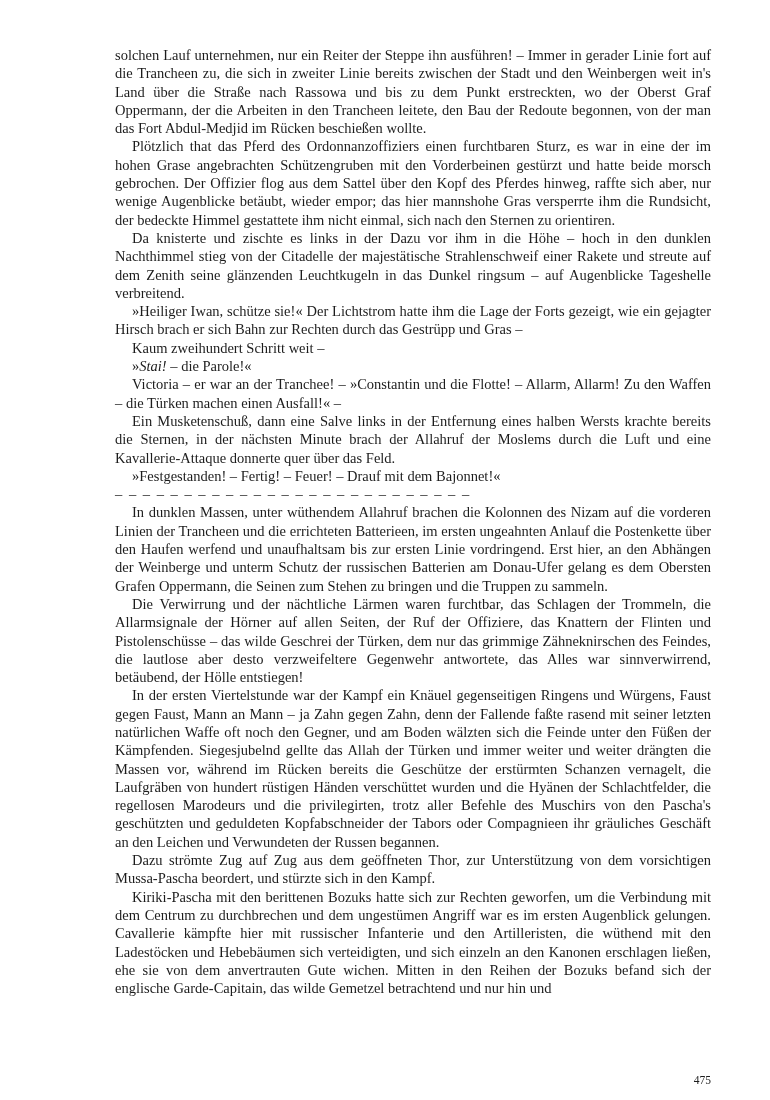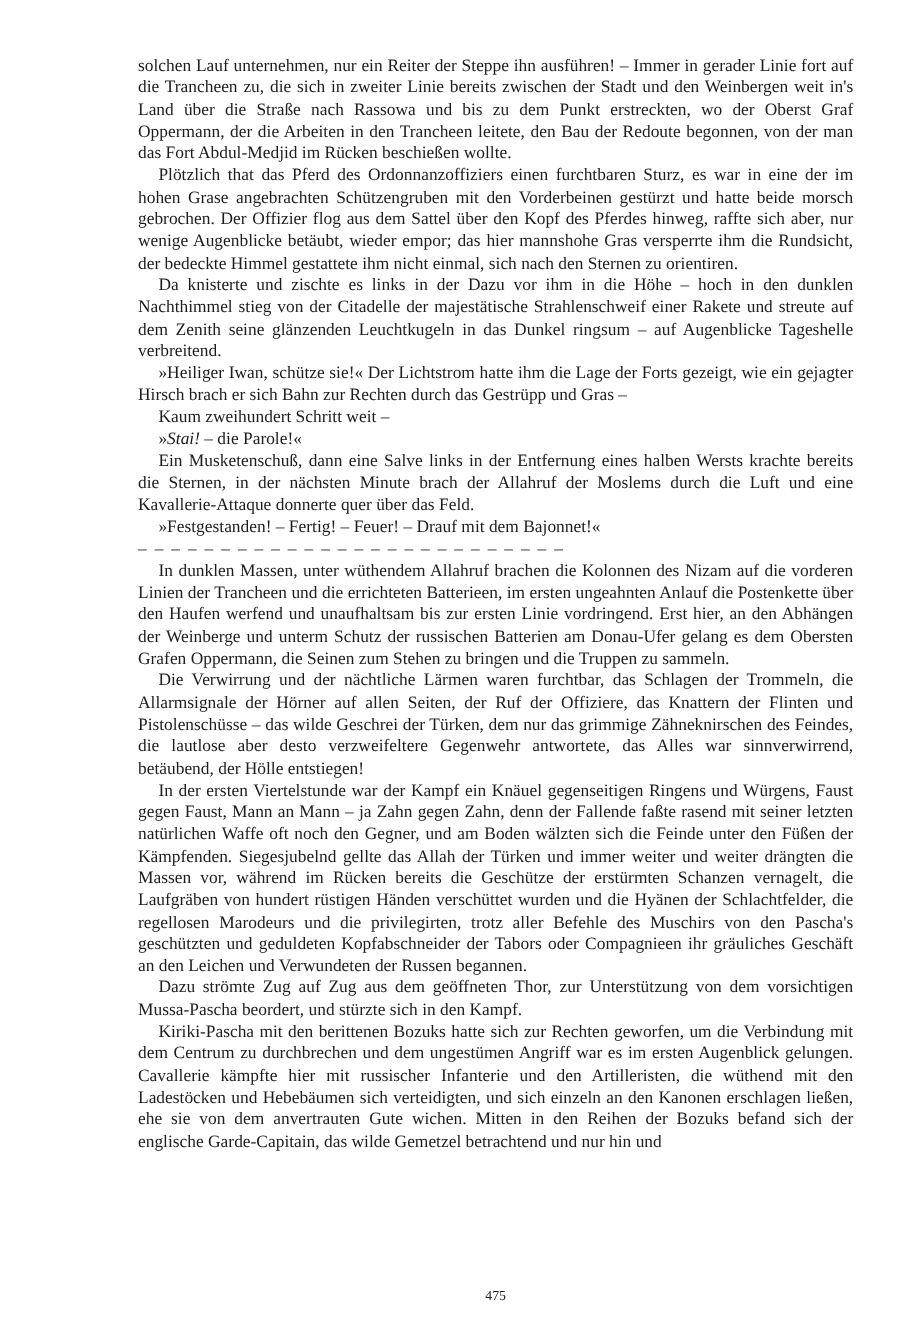--- a/index.html
+++ b/index.html
@@ -39,36 +39,37 @@
     letter-spacing: 1.5px;
     white-space: nowrap;
     -webkit-hyphens: none;
     hyphens: none;
   }
   .page-number {
     position: absolute;
     left: 115px;
     top: 1074px;
     width: 596px;
-    text-align: center;
+    text-align: right;
     font-size: 11.5px;
     color: #1c1c1c;
   }
 </style>
 </head>
 <body>
 
 <div class="text-block">
   <div>
       <p>solchen Lauf unternehmen, nur ein Reiter der Steppe ihn ausführen! – Immer in gerader Linie fort auf die Trancheen zu, die sich in zweiter Linie bereits zwischen der Stadt und den Weinbergen weit in's Land über die Straße nach Rassowa und bis zu dem Punkt erstreckten, wo der Oberst Graf Oppermann, der die Arbeiten in den Trancheen leitete, den Bau der Redoute begonnen, von der man das Fort Abdul-Medjid im Rücken beschießen wollte.</p>
       <p class="indent">Plötzlich that das Pferd des Ordonnanzoffiziers einen furchtbaren Sturz, es war in eine der im hohen Grase angebrachten Schützengruben mit den Vorderbeinen gestürzt und hatte beide morsch gebrochen. Der Offizier flog aus dem Sattel über den Kopf des Pferdes hinweg, raffte sich aber, nur wenige Augenblicke betäubt, wieder empor; das hier mannshohe Gras versperrte ihm die Rundsicht, der bedeckte Himmel gestattete ihm nicht einmal, sich nach den Sternen zu orientiren.</p>
       <p class="indent">Da knisterte und zischte es links in der Dazu vor ihm in die Höhe – hoch in den dunklen Nachthimmel stieg von der Citadelle der majestätische Strahlenschweif einer Rakete und streute auf dem Zenith seine glänzenden Leuchtkugeln in das Dunkel ringsum – auf Augenblicke Tageshelle verbreitend.</p>
       <p class="indent">»Heiliger Iwan, schütze sie!« Der Lichtstrom hatte ihm die Lage der Forts gezeigt, wie ein gejagter Hirsch brach er sich Bahn zur Rechten durch das Gestrüpp und Gras –</p>
       <p class="indent">Kaum zweihundert Schritt weit –</p>
       <p class="indent"><span>»</span><i>Stai!</i><span> – die Parole!«</span></p>
+      <p class="indent">Victoria – er war an der Tranchee! – »Constantin und die Flotte! – Allarm, Allarm! Zu den Waffen – die Türken machen einen Ausfall!« –</p>
       <p class="indent">Ein Musketenschuß, dann eine Salve links in der Entfernung eines halben Wersts krachte bereits die Sternen, in der nächsten Minute brach der Allahruf der Moslems durch die Luft und eine Kavallerie-Attaque donnerte quer über das Feld.</p>
       <p class="indent">»Festgestanden! – Fertig! – Feuer! – Drauf mit dem Bajonnet!«</p>
       <p class="dashes">– – – – – – – – – – – – – – – – – – – – – – – – – –</p>
       <p class="indent">In dunklen Massen, unter wüthendem Allahruf brachen die Kolonnen des Nizam auf die vorderen Linien der Trancheen und die errichteten Batterieen, im ersten ungeahnten Anlauf die Postenkette über den Haufen werfend und unaufhaltsam bis zur ersten Linie vordringend. Erst hier, an den Abhängen der Weinberge und unterm Schutz der russischen Batterien am Donau-Ufer gelang es dem Obersten Grafen Oppermann, die Seinen zum Stehen zu bringen und die Truppen zu sammeln.</p>
       <p class="indent">Die Verwirrung und der nächtliche Lärmen waren furchtbar, das Schlagen der Trommeln, die Allarmsignale der Hörner auf allen Seiten, der Ruf der Offiziere, das Knattern der Flinten und Pistolenschüsse – das wilde Geschrei der Türken, dem nur das grimmige Zähneknirschen des Feindes, die lautlose aber desto verzweifeltere Gegenwehr antwortete, das Alles war sinnverwirrend, betäubend, der Hölle entstiegen!</p>
       <p class="indent">In der ersten Viertelstunde war der Kampf ein Knäuel gegenseitigen Ringens und Würgens, Faust gegen Faust, Mann an Mann – ja Zahn gegen Zahn, denn der Fallende faßte rasend mit seiner letzten natürlichen Waffe oft noch den Gegner, und am Boden wälzten sich die Feinde unter den Füßen der Kämpfenden. Siegesjubelnd gellte das Allah der Türken und immer weiter und weiter drängten die Massen vor, während im Rücken bereits die Geschütze der erstürmten Schanzen vernagelt, die Laufgräben von hundert rüstigen Händen verschüttet wurden und die Hyänen der Schlachtfelder, die regellosen Marodeurs und die privilegirten, trotz aller Befehle des Muschirs von den Pascha's geschützten und geduldeten Kopfabschneider der Tabors oder Compagnieen ihr gräuliches Geschäft an den Leichen und Verwundeten der Russen begannen.</p>
       <p class="indent">Dazu strömte Zug auf Zug aus dem geöffneten Thor, zur Unterstützung von dem vorsichtigen Mussa-Pascha beordert, und stürzte sich in den Kampf.</p>
       <p class="indent">Kiriki-Pascha mit den berittenen Bozuks hatte sich zur Rechten geworfen, um die Verbindung mit dem Centrum zu durchbrechen und dem ungestümen Angriff war es im ersten Augenblick gelungen. Cavallerie kämpfte hier mit russischer Infanterie und den Artilleristen, die wüthend mit den Ladestöcken und Hebebäumen sich verteidigten, und sich einzeln an den Kanonen erschlagen ließen, ehe sie von dem anvertrauten Gute wichen. Mitten in den Reihen der Bozuks befand sich der englische Garde-Capitain, das wilde Gemetzel betrachtend und nur hin und</p>
     </div>
 </div>

